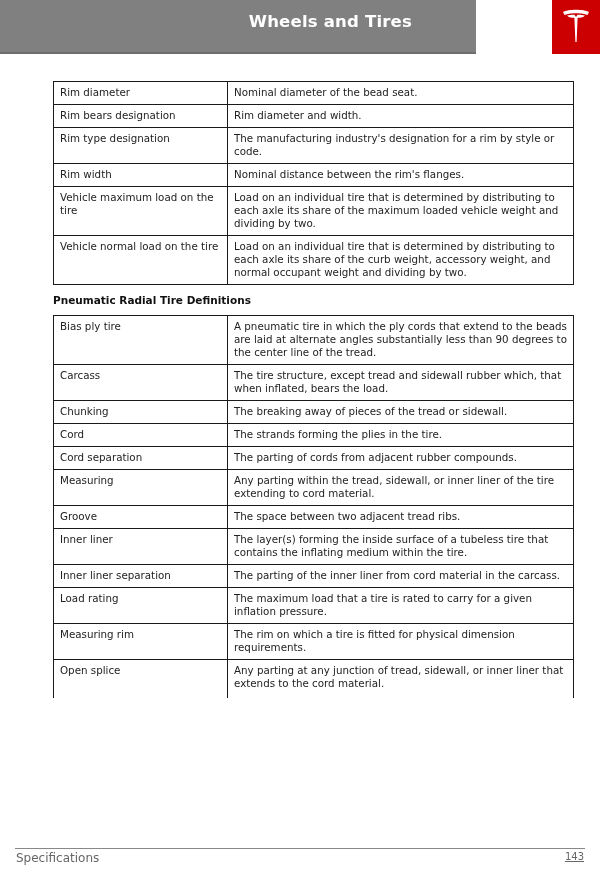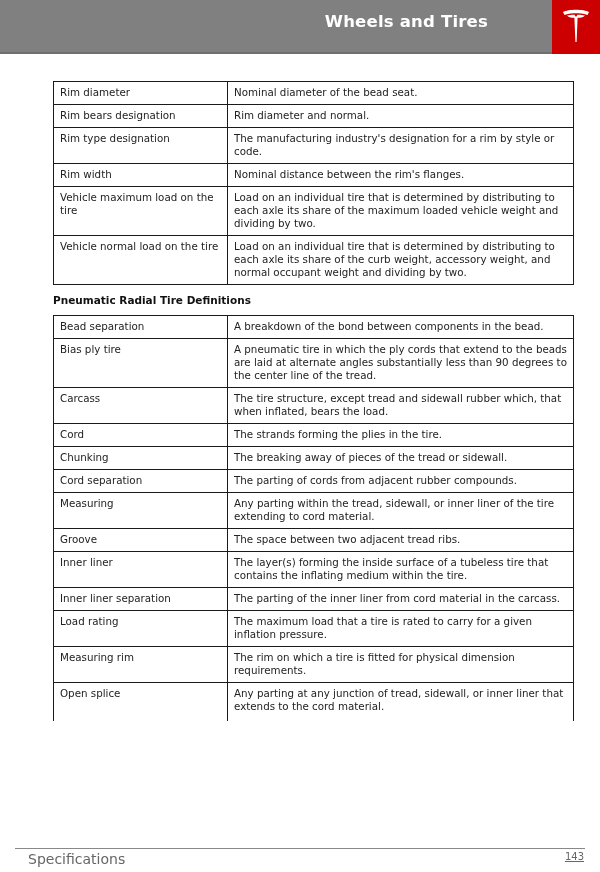--- a/index.html
+++ b/index.html
@@ -1,21 +1,21 @@
 <!DOCTYPE html>
 <html><head>
   <meta charset="utf-8">
   <style>
     html, body { margin: 0; padding: 0; }
     body {
       width: 600px; height: 872px; position: relative; overflow: hidden;
       background: #ffffff; font-family: "DejaVu Sans", sans-serif; color: #222;
     }
     .header {
-      position: absolute; left: 0; top: 0; width: 552px; height: 52px;
+      position: absolute; left: 0; top: 0; width: 476px; height: 52px;
       background: #808080; border-bottom: 2px solid #6e6e6e;
     }
     .header-title {
       position: absolute; right: 64px; top: 12px; color: #fff;
       font-family: "DejaVu Sans", sans-serif; font-weight: bold; font-size: 16.5px;
       letter-spacing: 0.2px;
     }
     .logo-box {
       position: absolute; right: 0; top: 0; width: 48px; height: 54px; background: #cc0000;
     }
@@ -32,21 +32,21 @@
     #table2 { top: 315px; }
     #table2 tr:last-child td { border-bottom: none; padding-bottom: 8px; }
     .section-heading {
       position: absolute; left: 53px; top: 294px; font-weight: bold; font-size: 10.5px; color: #111;
     }
     .footer-line {
       position: absolute; left: 15px; top: 848px; width: 570px; height: 0;
       border-top: 1px solid #888;
     }
     .footer-left {
-      position: absolute; left: 28px; top: 851px; font-size: 14px; color: #666;
+      position: absolute; left: 16px; top: 851px; font-size: 12px; color: #666;
     }
     .footer-right {
       position: absolute; right: 16px; top: 851px; font-size: 10px; color: #666; text-decoration: underline;
     }
   </style>
 </head>
 <body>
 
 <div class="header">
   <div class="header-title">Wheels and Tires</div>
@@ -59,21 +59,21 @@
 </div>
 
 <table class="defs" id="table1">
   <tbody id="table1-body">
       <tr>
         <td class="term">Rim diameter</td>
         <td>Nominal diameter of the bead seat.</td>
       </tr>
       <tr>
         <td class="term">Rim bears designation</td>
-        <td>Rim diameter and normal.</td>
+        <td>Rim diameter and width.</td>
       </tr>
       <tr>
         <td class="term">Rim type designation</td>
         <td>The manufacturing industry's designation for a rim by style or code.</td>
       </tr>
       <tr>
         <td class="term">Rim width</td>
         <td>Nominal distance between the rim's flanges.</td>
       </tr>
       <tr>
@@ -85,38 +85,34 @@
         <td>Load on an individual tire that is determined by distributing to each axle its share of the curb weight, accessory weight, and normal occupant weight and dividing by two.</td>
       </tr>
     </tbody>
 </table>
 
 <div class="section-heading">Pneumatic Radial Tire Definitions</div>
 
 <table class="defs" id="table2">
   <tbody id="table2-body">
       <tr>
-        <td class="term">Bead separation</td>
-        <td>A breakdown of the bond between components in the bead.</td>
-      </tr>
-      <tr>
         <td class="term">Bias ply tire</td>
         <td>A pneumatic tire in which the ply cords that extend to the beads are laid at alternate angles substantially less than 90 degrees to the center line of the tread.</td>
       </tr>
       <tr>
         <td class="term">Carcass</td>
         <td>The tire structure, except tread and sidewall rubber which, that when inflated, bears the load.</td>
       </tr>
       <tr>
+        <td class="term">Chunking</td>
+        <td>The breaking away of pieces of the tread or sidewall.</td>
+      </tr>
+      <tr>
         <td class="term">Cord</td>
         <td>The strands forming the plies in the tire.</td>
-      </tr>
-      <tr>
-        <td class="term">Chunking</td>
-        <td>The breaking away of pieces of the tread or sidewall.</td>
       </tr>
       <tr>
         <td class="term">Cord separation</td>
         <td>The parting of cords from adjacent rubber compounds.</td>
       </tr>
       <tr>
         <td class="term">Measuring</td>
         <td>Any parting within the tread, sidewall, or inner liner of the tire extending to cord material.</td>
       </tr>
       <tr>

